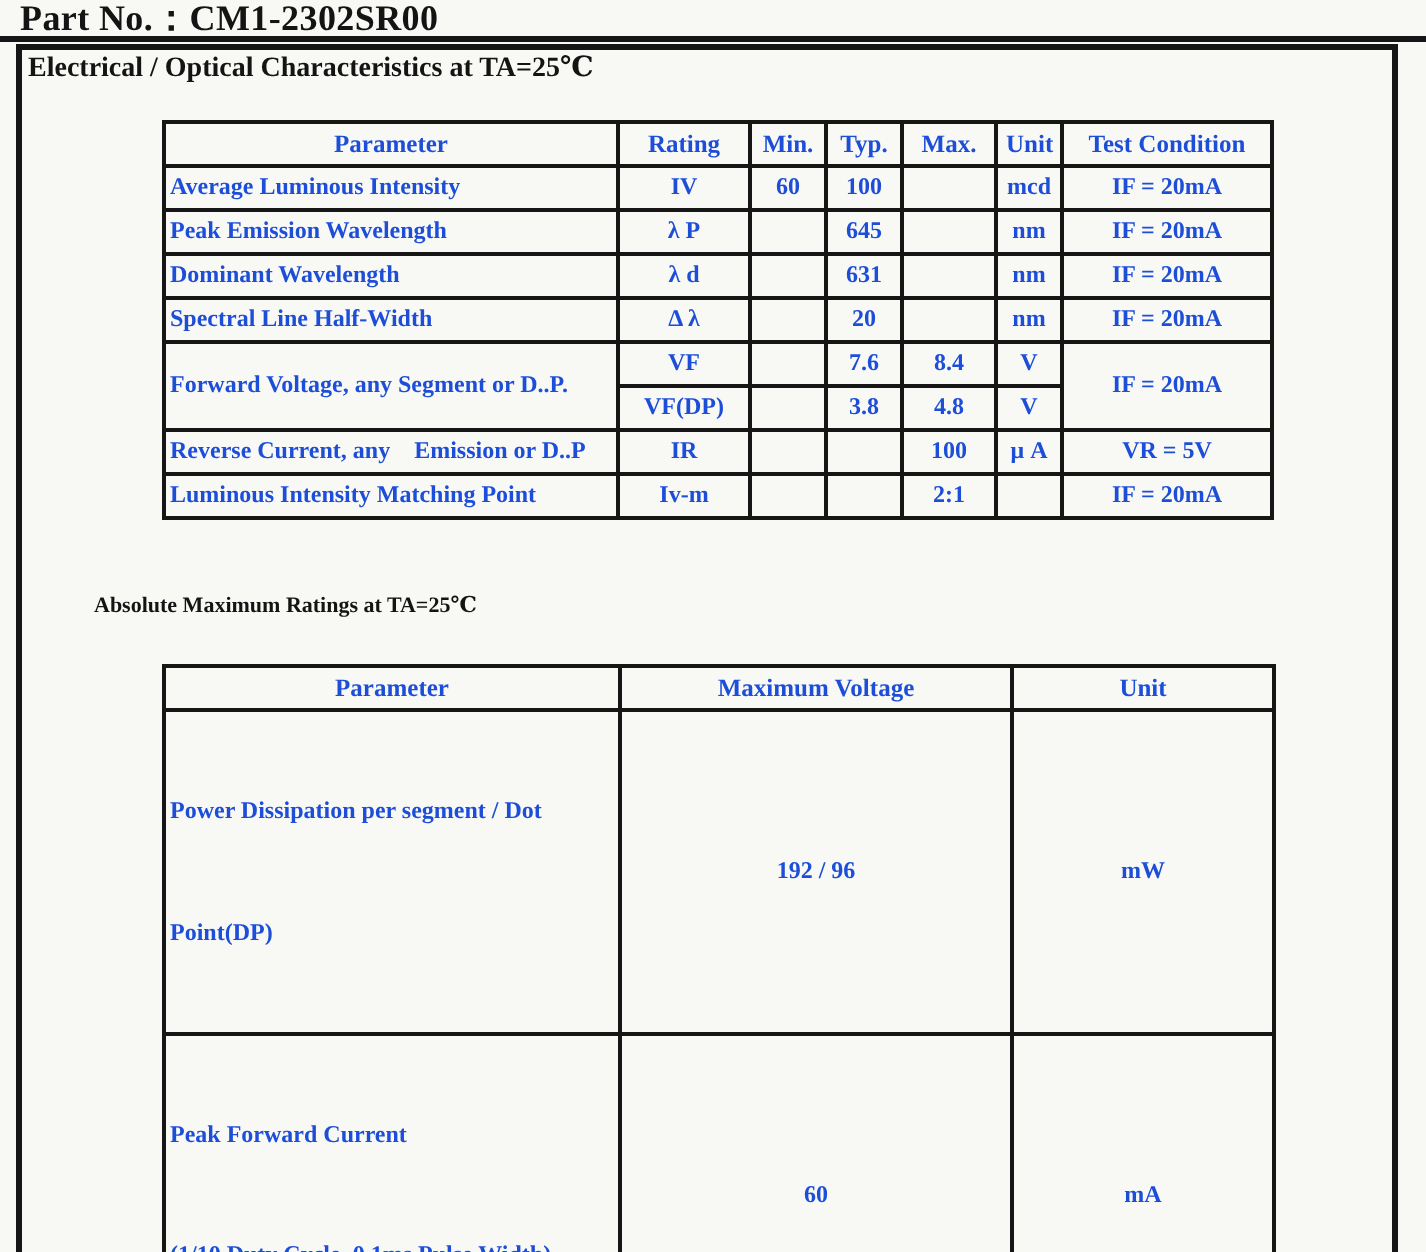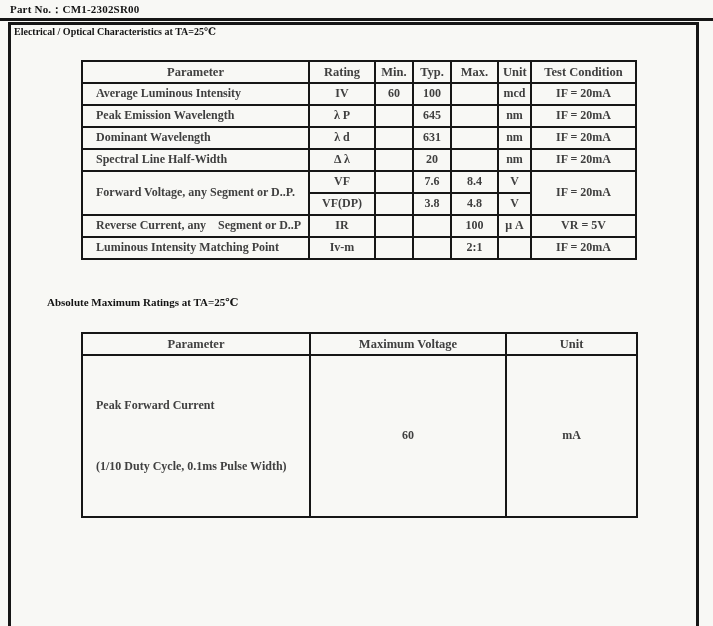--- a/index.html
+++ b/index.html
@@ -7,59 +7,59 @@
     width:713px;height:626px;
     position:relative;
     overflow:hidden;
     background:#f8f8f5;
     font-family:"Liberation Serif","DejaVu Serif",serif;
     color:#141414;
     -webkit-font-smoothing:antialiased;
   }
   #part-no{
     position:absolute;left:10px;top:0px;
-    font-size:11px;font-weight:bold;line-height:18px;
+    font-size:18px;font-weight:bold;line-height:18px;
     letter-spacing:.2px;
   }
   #part-underline{
     position:absolute;left:0;top:18px;width:713px;height:3px;
     background:#161616;
   }
   #doc-border{
     position:absolute;left:8px;top:22px;width:685px;height:630px;
     border:3px solid #161616;
   }
   #sec1-title{
     position:absolute;left:14px;top:26px;
-    font-size:10px;font-weight:bold;
+    font-size:14px;font-weight:bold;
   }
   #sec2-title{
     position:absolute;left:47px;top:296px;
     font-size:11px;font-weight:bold;
   }
   table{
     border-collapse:collapse;
     table-layout:fixed;
     position:absolute;
     font-size:12px;font-weight:bold;
-    color:#404040;
+    color:#1d4ed8;
   }
   #t1{left:81px;top:60px;width:554px;}
   #t2{left:81px;top:332px;width:555px;}
   th,td{
     border:2px solid #161616;
     padding:0 4px;
     vertical-align:middle;
     text-align:center;
     white-space:pre-wrap;
     line-height:1.6;
     overflow:hidden;
   }
   th{font-size:12.5px;}
-  td.param{text-align:left;padding-left:13px;}
+  td.param{text-align:left;padding-left:2px;}
   #t1 tr{height:22px;}
   #t2 tr.single{height:22px;}
   #t2 tr.tall{height:48px;}
   .l2{line-height:1.85;}
 </style>
 </head>
 <body>
 
 <div id="part-no">Part No.：CM1-2302SR00</div>
 <div id="part-underline"></div>
@@ -134,21 +134,21 @@
       <td rowspan="2">IF = 20mA</td>
     </tr>
     <tr>
       <td>VF(DP)</td>
       <td></td>
       <td>3.8</td>
       <td>4.8</td>
       <td>V</td>
     </tr>
     <tr>
-      <td class="param">Reverse Current, any    Segment or D..P</td>
+      <td class="param">Reverse Current, any    Emission or D..P</td>
       <td>IR</td>
       <td></td>
       <td></td>
       <td>100</td>
       <td>μ A</td>
       <td>VR = 5V</td>
     </tr>
     <tr>
       <td class="param">Luminous Intensity Matching Point</td>
       <td>Iv-m</td>
@@ -172,20 +172,28 @@
   <thead>
     <tr class="single">
       <th>Parameter</th>
       <th>Maximum Voltage</th>
       <th>Unit</th>
     </tr>
   </thead>
   <tbody>
     <tr class="tall">
       <td class="param">
+        <div class="l2">Power Dissipation per segment / Dot</div>
+        <div class="l2">Point(DP)</div>
+      </td>
+      <td>192 / 96</td>
+      <td>mW</td>
+    </tr>
+    <tr class="tall">
+      <td class="param">
         <div class="l2">Peak Forward Current</div>
         <div class="l2">(1/10 Duty Cycle, 0.1ms Pulse Width)</div>
       </td>
       <td>60</td>
       <td>mA</td>
     </tr>
 
   </tbody>
 </table>
 

